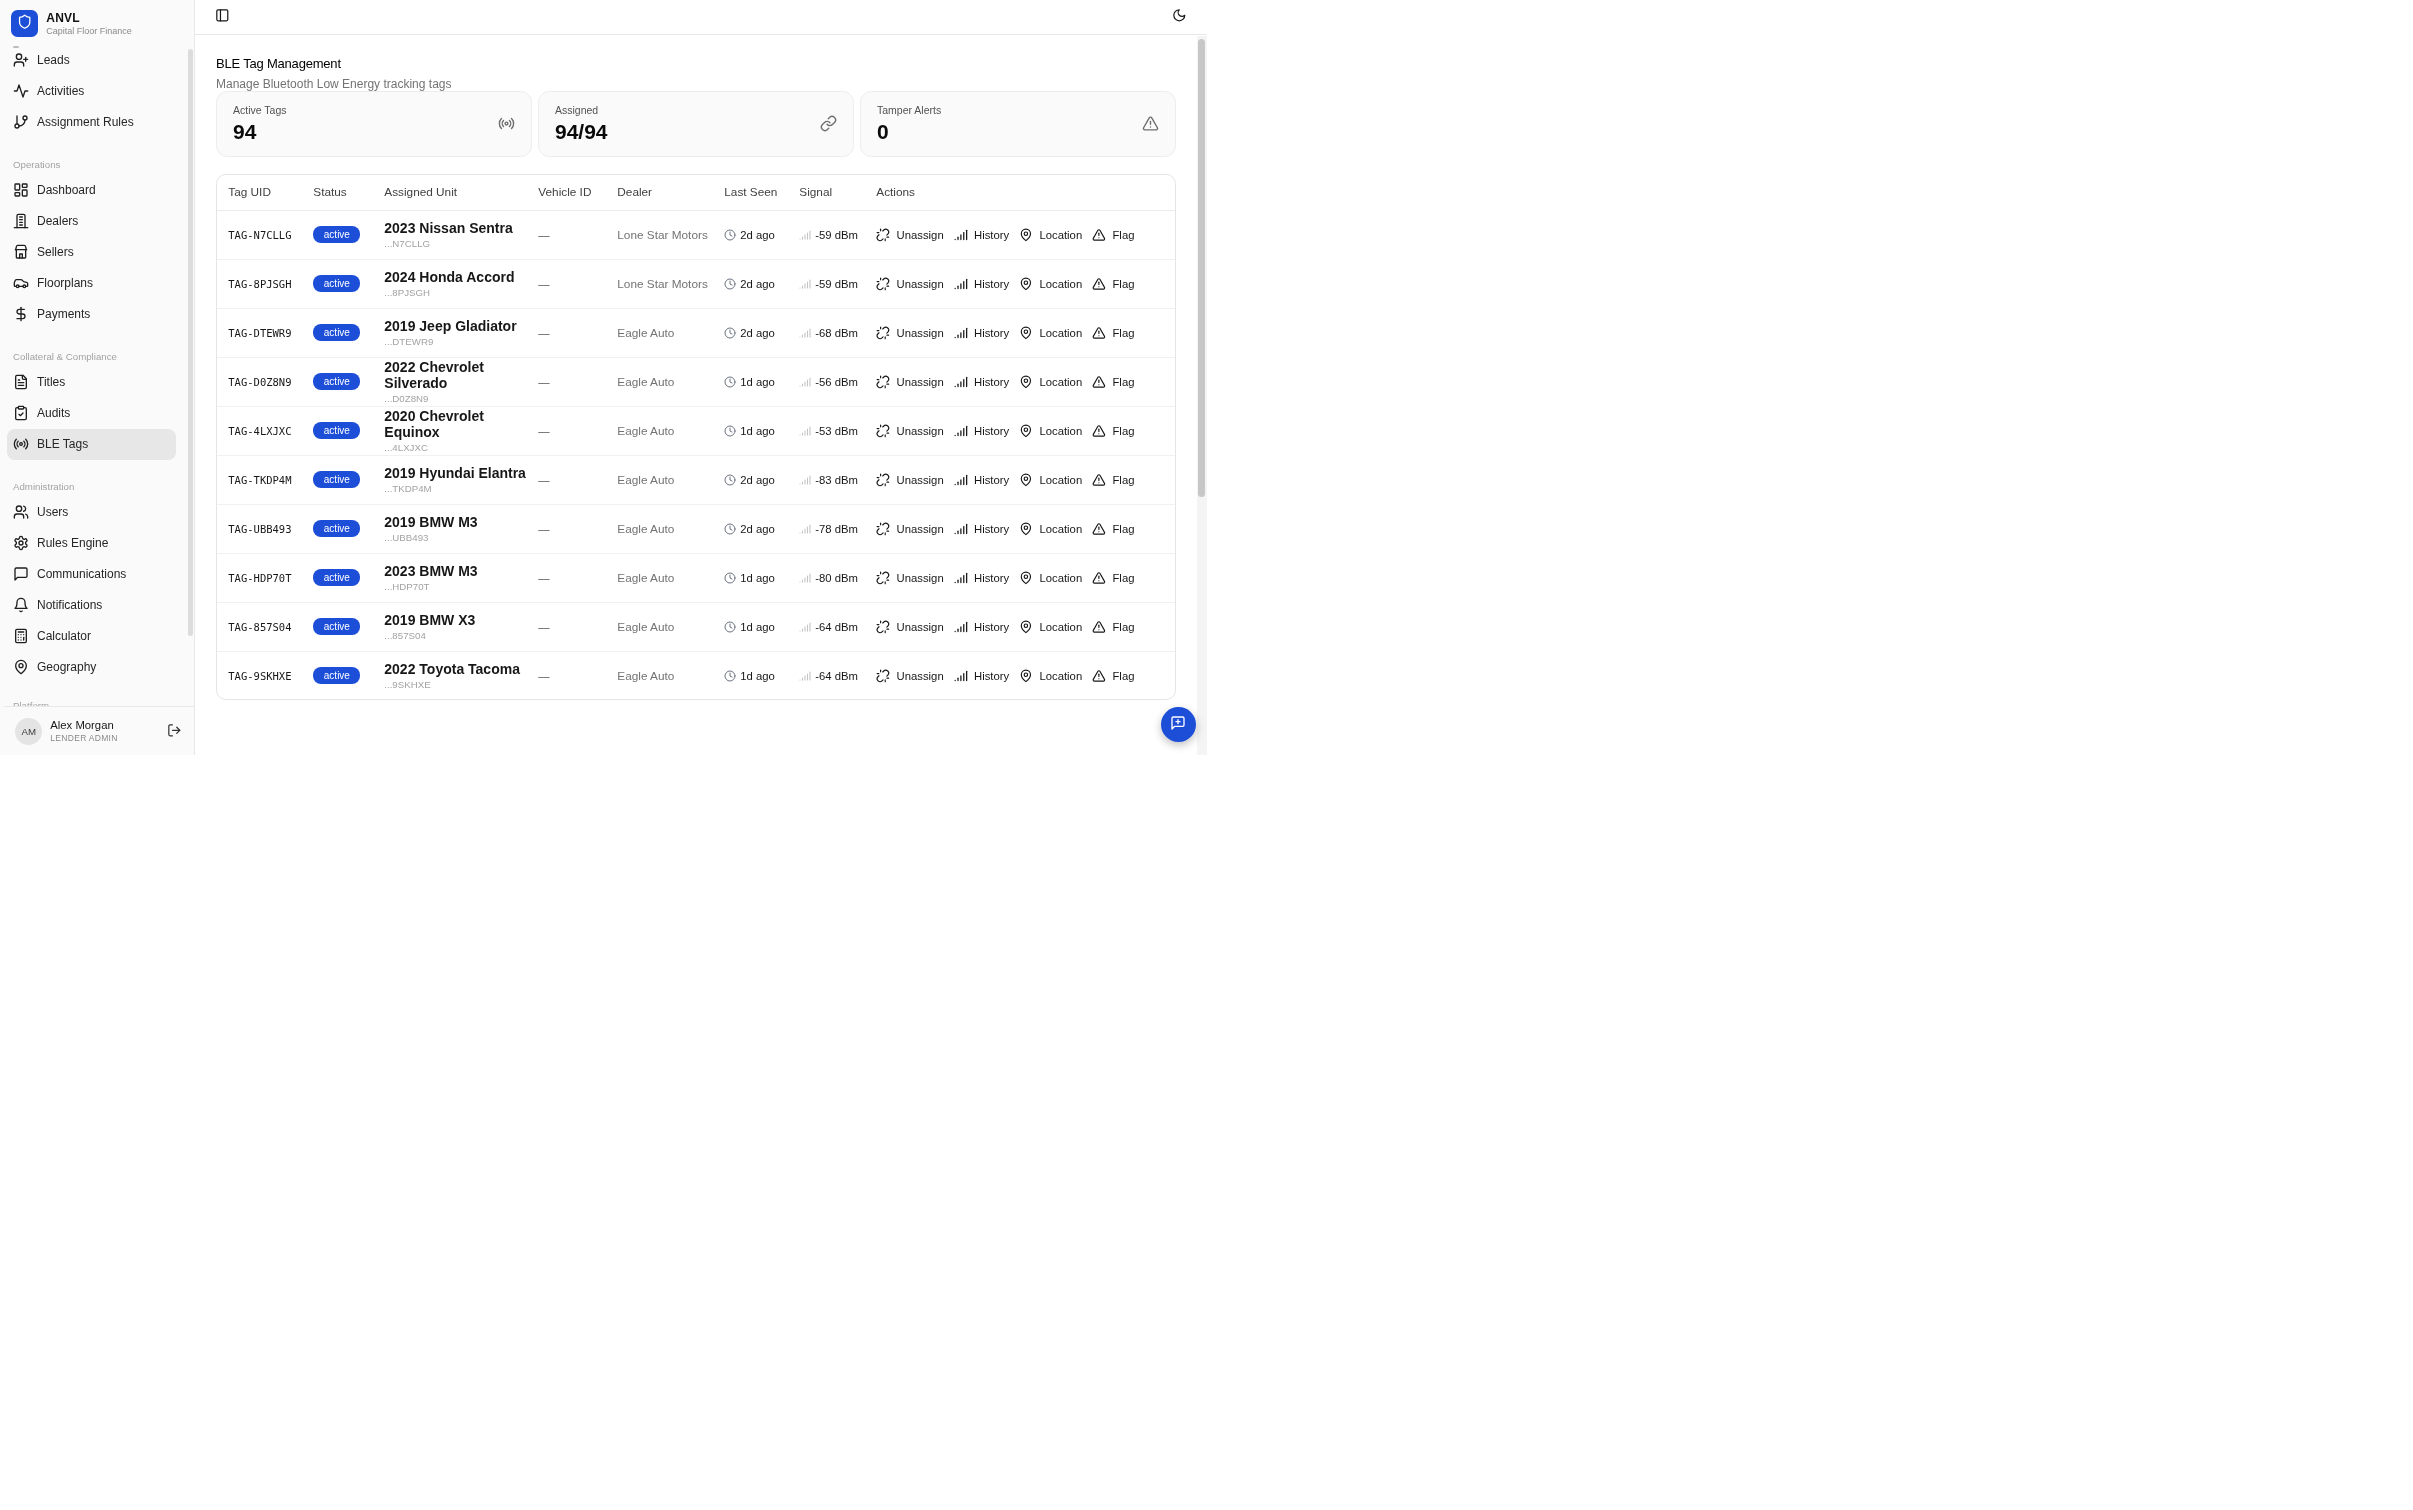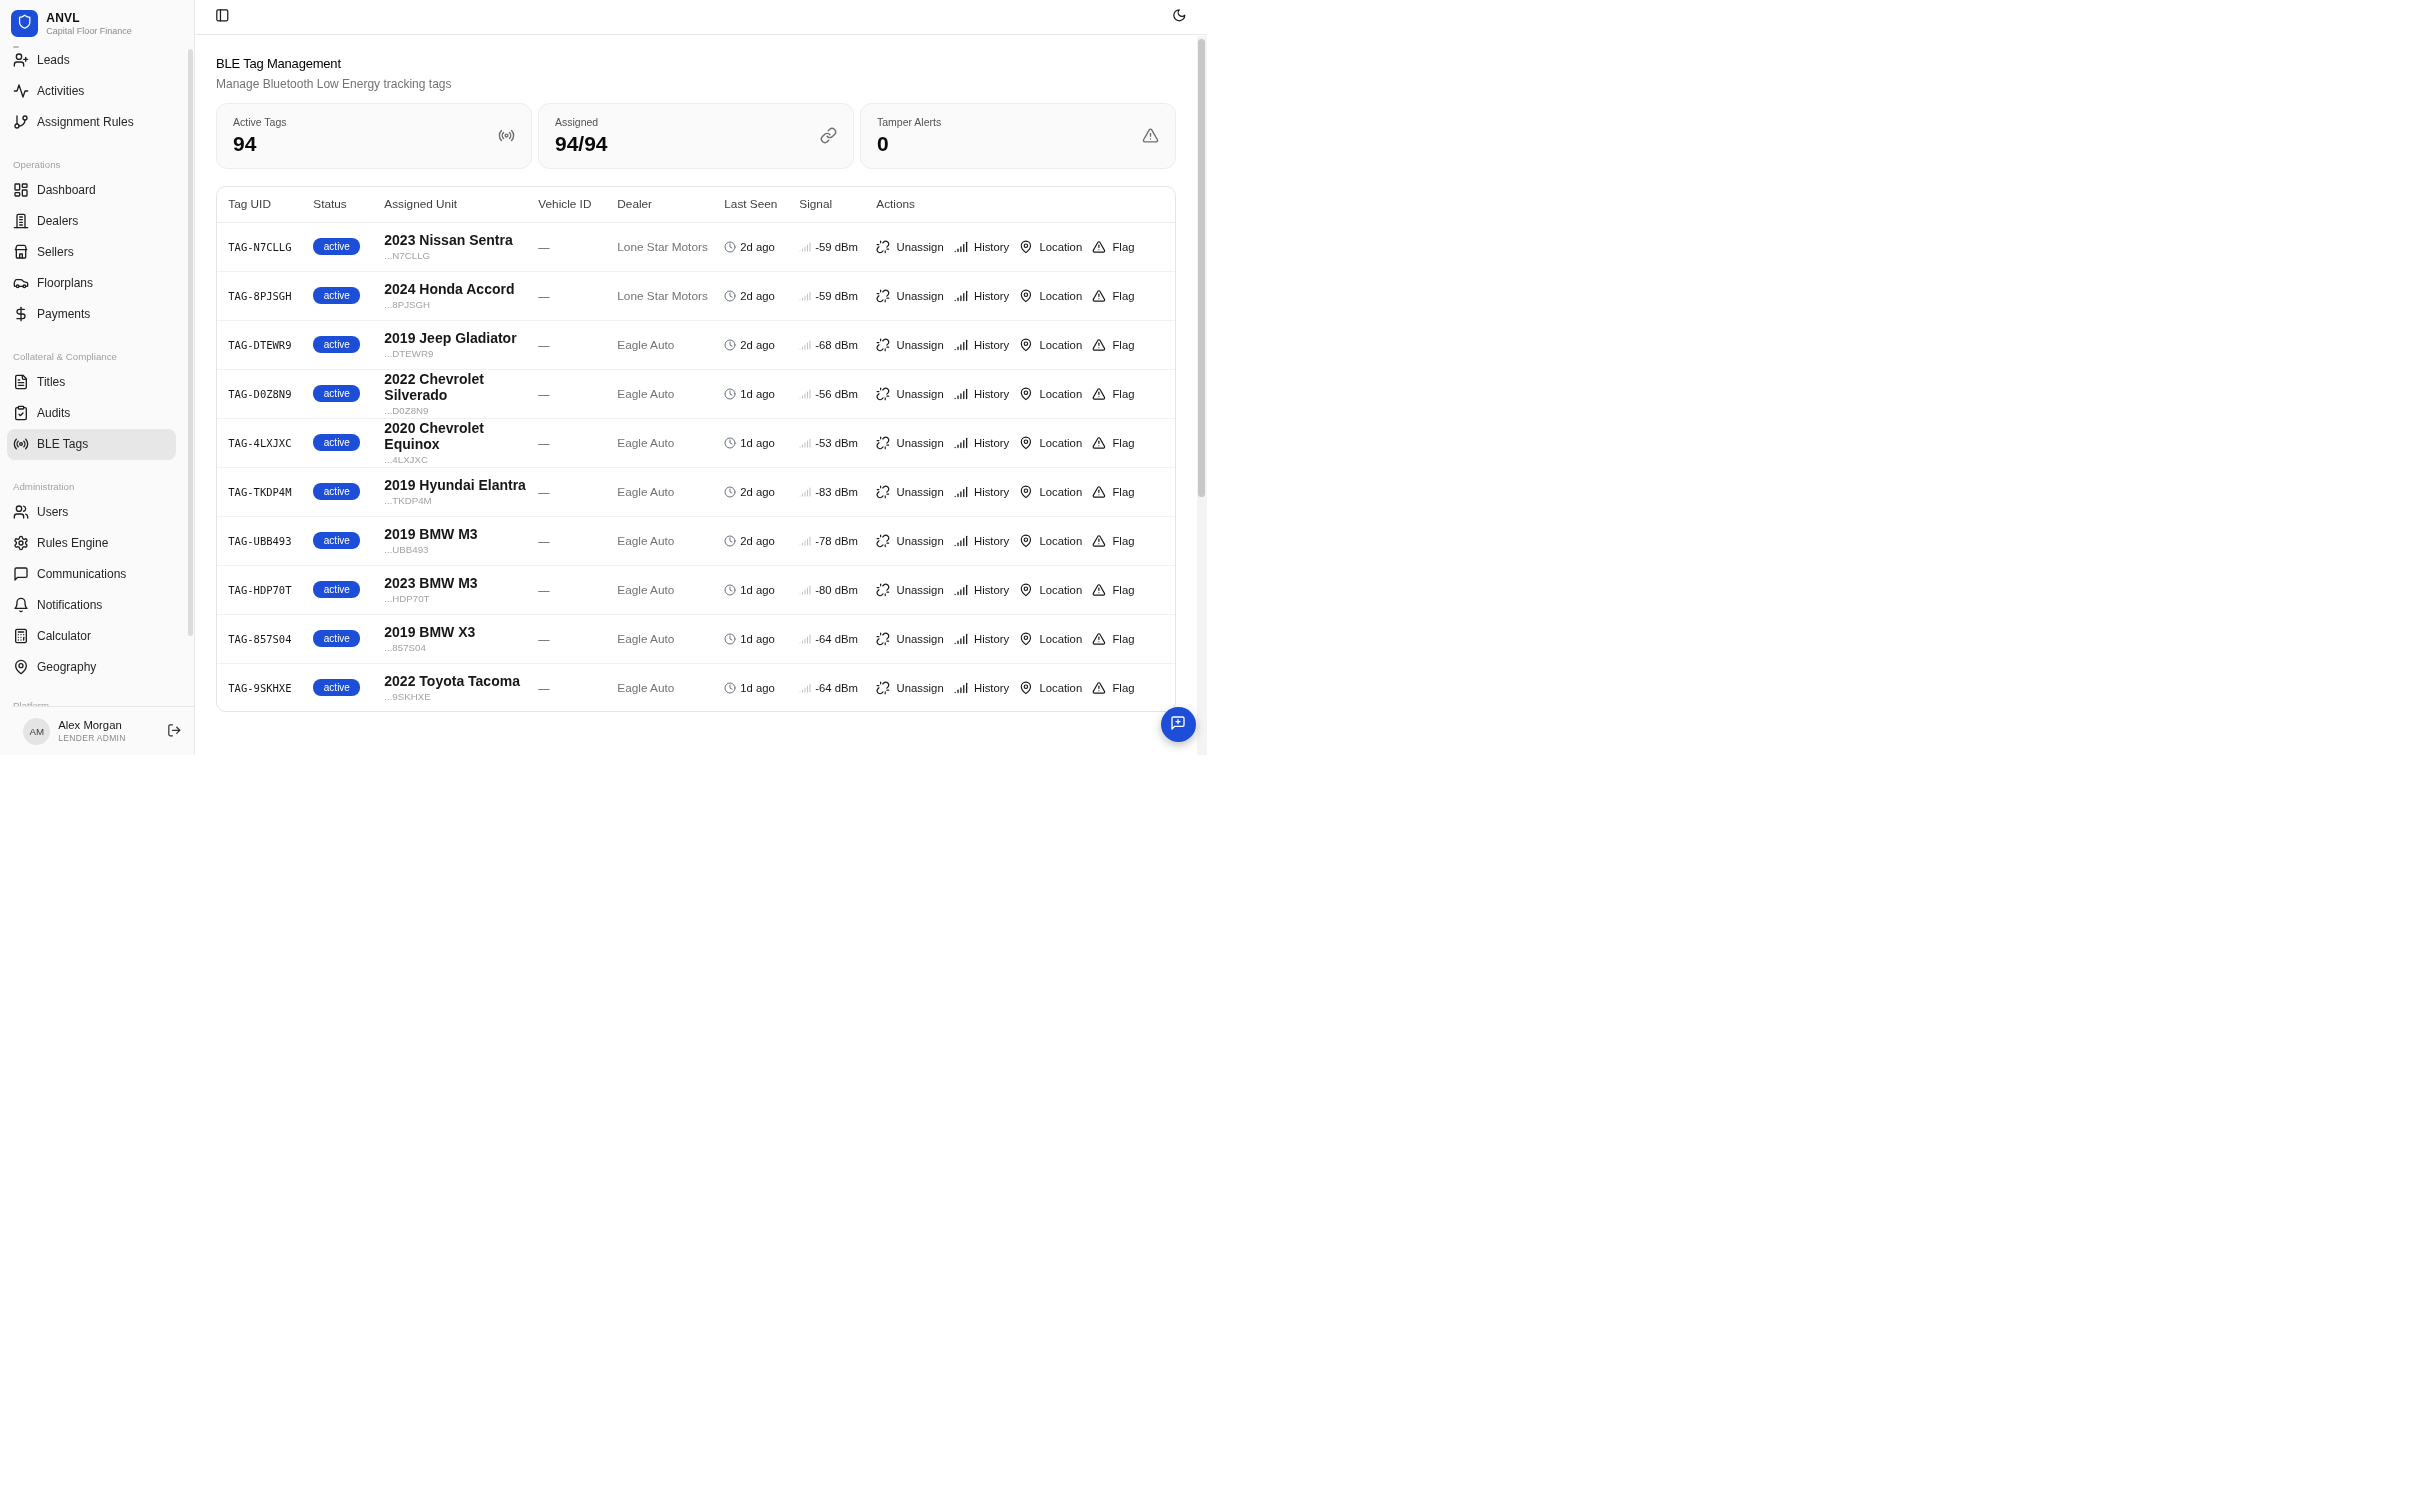--- a/index.html
+++ b/index.html
@@ -20,42 +20,42 @@
   .frag-top { position:absolute; left:13px; top:46px; width:5.7px; height:2.4px; background:#bdbdbd; border-radius:1.6px; }
   .nav-item { display:flex; align-items:center; gap:8px; height:31px; padding:0 6.5px;
               border-radius:8px; font-size:12px; color:#262626; cursor:pointer; }
   .nav-item.active { background:#e7e7e7; }
   .nav-item .icon { width:16px; height:16px; color:#1f1f1f; flex:none; display:flex; }
   .nav-item .icon svg { width:16px; height:16px; }
   .nav-section { font-size:9.7px; color:#a3a3a3; padding:0 0 4.9px 6.5px; margin-top:21px; }
   .platform-frag { position:absolute; left:13px; bottom:44px; font-size:9.7px; color:#a3a3a3; height:11.3px; }
   .side-scrollbar { position:absolute; right:0.8px; top:49px; width:5.7px; height:587px;
                     background:#dcdcdc; border-radius:3.2px; }
-  .side-footer { position:absolute; left:12px; right:0; bottom:0; height:49px; background:#fafafa;
+  .side-footer { position:absolute; left:4px; right:0; bottom:0; height:49px; background:#fafafa;
                  border-top:0.8px solid #e8e8e8; display:flex; align-items:center; gap:8px; padding:0 11.3px; }
   .avatar { width:27px; height:27px; border-radius:50%; background:#e4e4e4; color:#3c3c3c;
             font-size:9.7px; display:flex; align-items:center; justify-content:center; flex:none; }
   .user-meta { flex:1; min-width:0; }
   .user-name { font-size:11.3px; color:#171717; }
   .user-role { font-size:8.5px; color:#8a8a8a; letter-spacing:0.3px; margin-top:1.6px; }
   .logout-btn { width:16px; height:16px; color:#333; cursor:pointer; display:flex; }
   .logout-btn svg { width:14.6px; height:14.6px; }
 
   
   .main { flex:1; display:flex; flex-direction:column; min-width:0; position:relative; }
   .topbar { height:35px; min-height:35px; background:#fff; border-bottom:0.8px solid #e8e8e8;
             display:flex; align-items:center; justify-content:space-between; padding:0 16px; }
   .icon-btn { width:23px; height:23px; display:flex; align-items:center; justify-content:center;
               color:#171717; cursor:pointer; border-radius:4.9px; }
   .icon-btn svg { width:14.6px; height:14.6px; }
   .content { flex:1; padding:21px 31px 0 21px; overflow:hidden; position:relative; background:#fff; }
   .page-title { font-size:13px; font-weight:400; color:#000000; letter-spacing:-0.2px; }
   .page-subtitle { font-size:12px; color:#737373; margin-top:5.7px; }
 
-  .stats-row { display:flex; gap:6px; margin-top:12px; }
+  .stats-row { display:flex; gap:6px; }
   .stat-card { flex:1; background:#fafafa; border:0.8px solid #ededed; border-radius:11.3px;
                padding:12px 16px; display:flex; align-items:center; justify-content:space-between; }
   .stat-label { font-size:10.5px; color:#525252; }
   .stat-value { font-size:21px; font-weight:700; color:#0a0a0a; margin-top:4px; }
   .stat-icon { color:#6f6f6f; display:flex; }
   .stat-icon svg { width:17px; height:17px; }
 
   .table-card { margin-top:17px; background:#fff; border:0.8px solid #e5e5e5; border-radius:9.7px;
                 overflow:hidden; height:calc(100% - 173px); }
   .tgrid { display:grid; grid-template-columns:85px 71px 154px 79px 107px 75px 77px 1fr;

